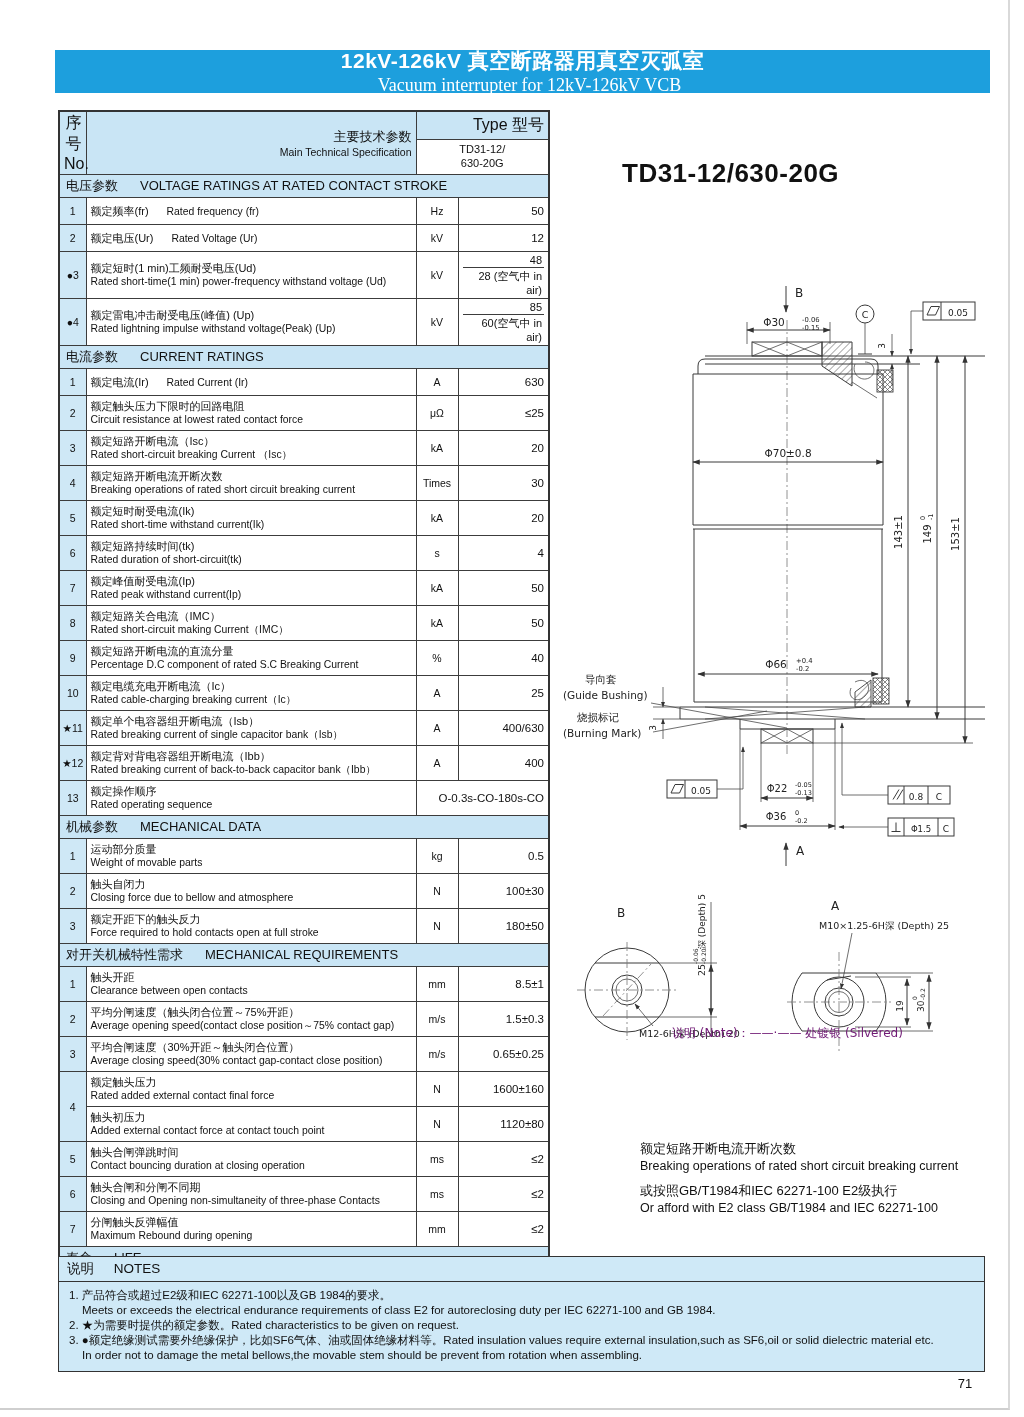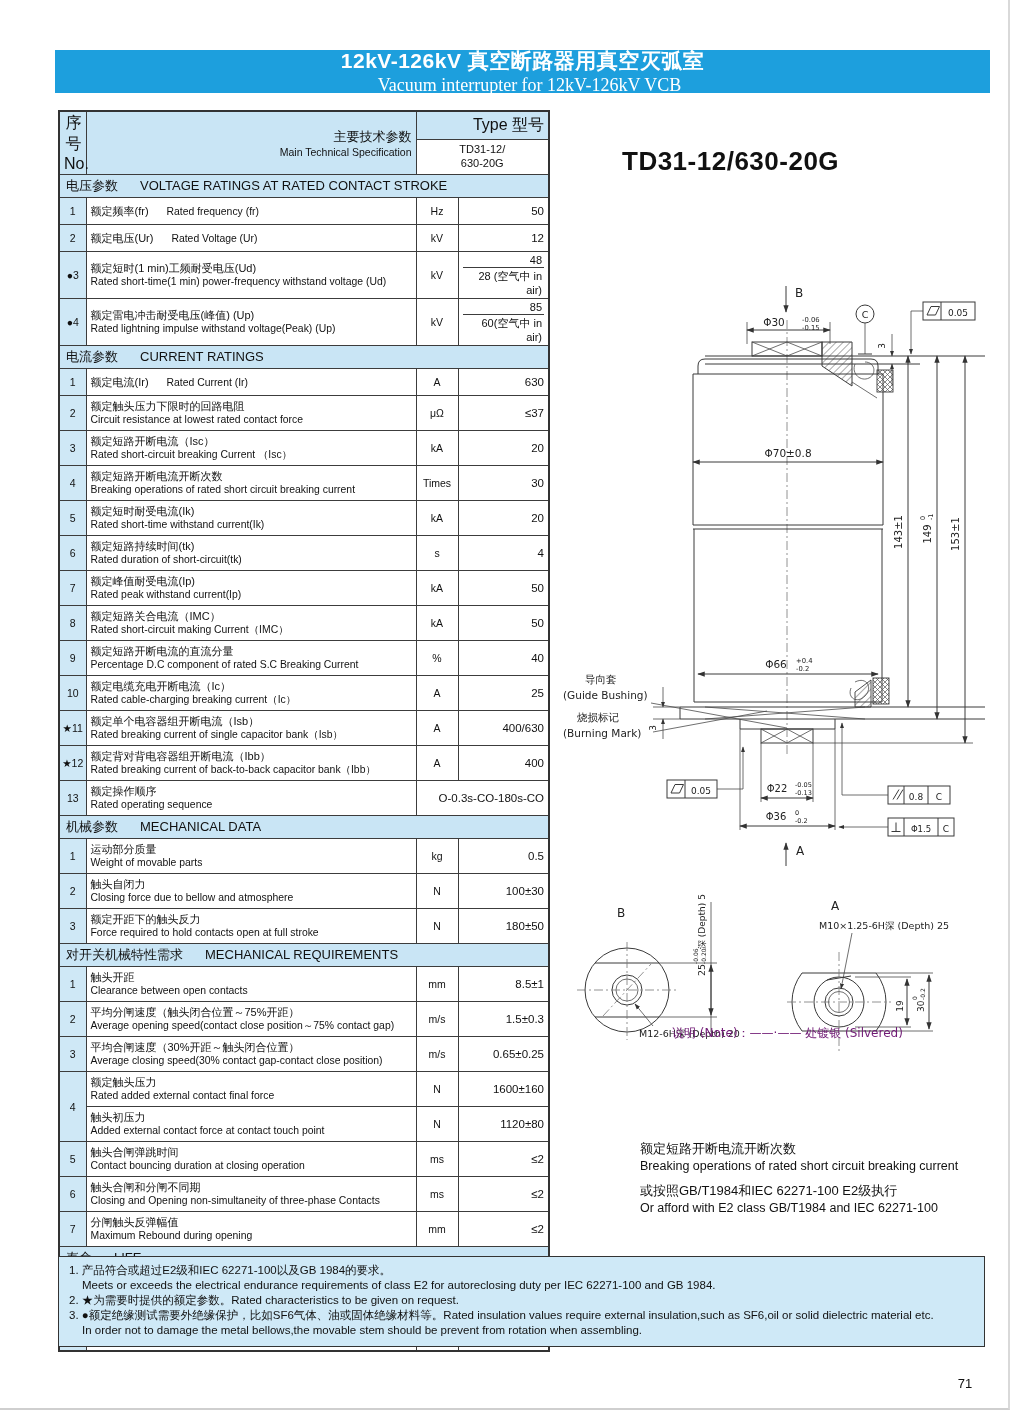--- a/index.html
+++ b/index.html
@@ -28,21 +28,21 @@
   .spec td.desc .en{font-size:10.4px;}
   .spec td.desc .ml{margin-left:18px;}
   .spec td.unit{text-align:center;font-size:10.5px;}
   .spec td.val{text-align:right;font-size:11.5px;}
   .spec tr.sr td{height:24px;}
   .spec tr.dr td{height:32px;}
   .spec tr.vr td{height:42px;}
   .spec td.val .v1,.spec td.val .v2{padding:1px 2px;font-size:11px;}
   .spec td.val .v2{border-top:1px solid #3c3c3c;}
   
-  .dwg-title{position:absolute;left:622px;top:146px;font-size:26px;font-weight:bold;letter-spacing:.5px;}
+  .dwg-title{position:absolute;left:622px;top:158px;font-size:26px;font-weight:bold;letter-spacing:.5px;}
   svg.dwg{position:absolute;left:555px;top:262px;}
   svg.dwg .ln{stroke:#3a3a3a;stroke-width:1;fill:none;}
   svg.dwg .thin{stroke:#4a4a4a;stroke-width:.8;fill:none;}
   svg.dwg .cl{stroke:#777;stroke-width:.8;fill:none;stroke-dasharray:9 3 2 3;}
   svg.dwg text{fill:#222;font-family:"DejaVu Sans",sans-serif;}
   .silvered{position:absolute;left:672px;top:1025px;font-size:12px;color:#701a75;
             font-family:"DejaVu Sans",sans-serif;}
   .dwg-foot{position:absolute;left:640px;top:1140px;width:360px;}
   .dwg-foot .z{font-size:13px;margin-bottom:1px;}
   .dwg-foot .e{font-size:12.5px;margin-bottom:9px;}
@@ -138,21 +138,21 @@
         <td class="unit">A</td>
         <td class="val">630</td>
       </tr>
       <tr class="dr">
         <td class="no">2</td>
         <td class="desc">
           <div class="zh">额定触头压力下限时的回路电阻</div>
           <div class="en">Circuit resistance at lowest rated contact force</div>
         </td>
         <td class="unit">μΩ</td>
-        <td class="val">≤37</td>
+        <td class="val">≤25</td>
       </tr>
       <tr class="dr">
         <td class="no">3</td>
         <td class="desc">
           <div class="zh">额定短路开断电流（Isc）</div>
           <div class="en">Rated short-circuit breaking Current （Isc）</div>
         </td>
         <td class="unit">kA</td>
         <td class="val">20</td>
       </tr>
@@ -601,20 +601,24 @@
 <div class="silvered">说明 (Note)：——·—— 处镀银 (Silvered)</div>
 
 <div class="dwg-foot">
   <div class="z">额定短路开断电流开断次数</div>
   <div class="e">Breaking operations of rated short circuit breaking current</div>
   <div class="z">或按照GB/T1984和IEC 62271-100 E2级执行</div>
   <div class="e">Or afford with E2 class GB/T1984 and IEC 62271-100</div>
 </div>
 
 <div class="notes">
+  <div class="ttl">
+    <span>说明</span>
+    <span class="en">NOTES</span>
+  </div>
   <div class="bd" id="notes-body">
       <div>1. 产品符合或超过E2级和IEC 62271-100以及GB 1984的要求。</div>
       <div class="ind">Meets or exceeds the electrical endurance requirements of class E2 for autoreclosing duty per IEC 62271-100 and GB 1984.</div>
       <div>2. ★为需要时提供的额定参数。Rated characteristics to be given on request.</div>
       <div>3. ●额定绝缘测试需要外绝缘保护，比如SF6气体、油或固体绝缘材料等。Rated insulation values require external insulation,such as SF6,oil or solid dielectric material etc.</div>
       <div class="ind">In order not to damage the metal bellows,the movable stem should be prevent from rotation when assembling.</div>
     </div>
 </div>
 
 <div class="pagenum">71</div>

